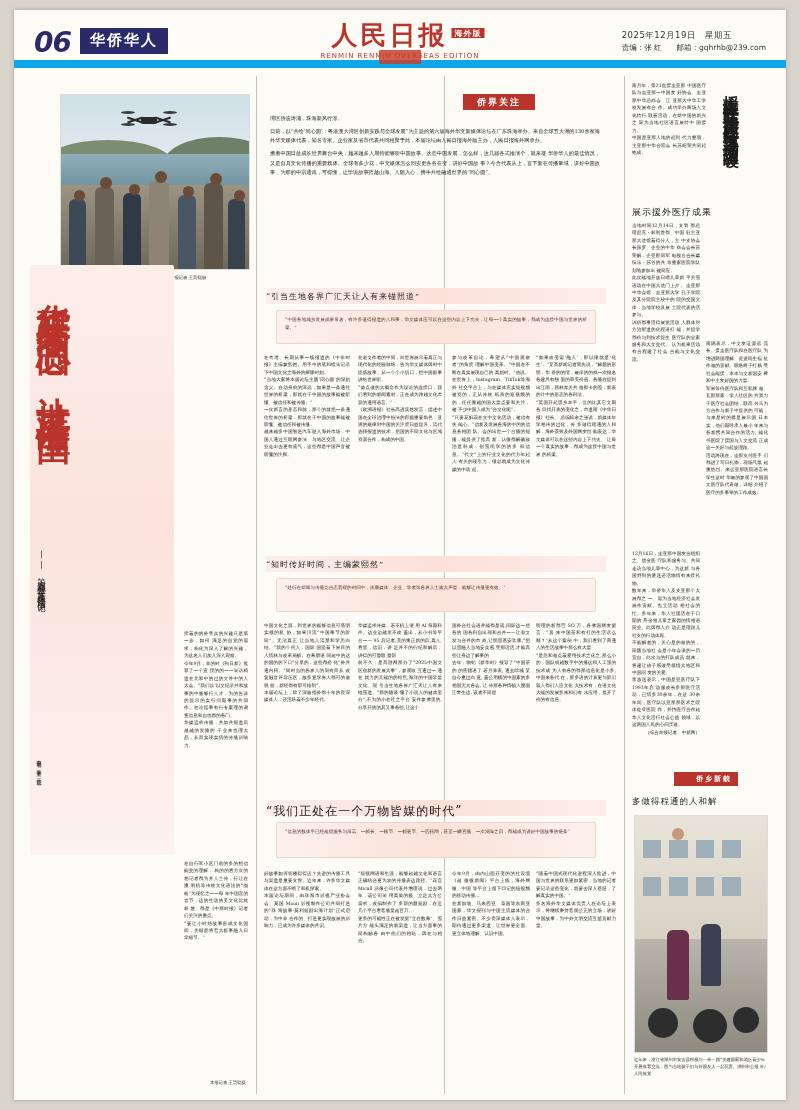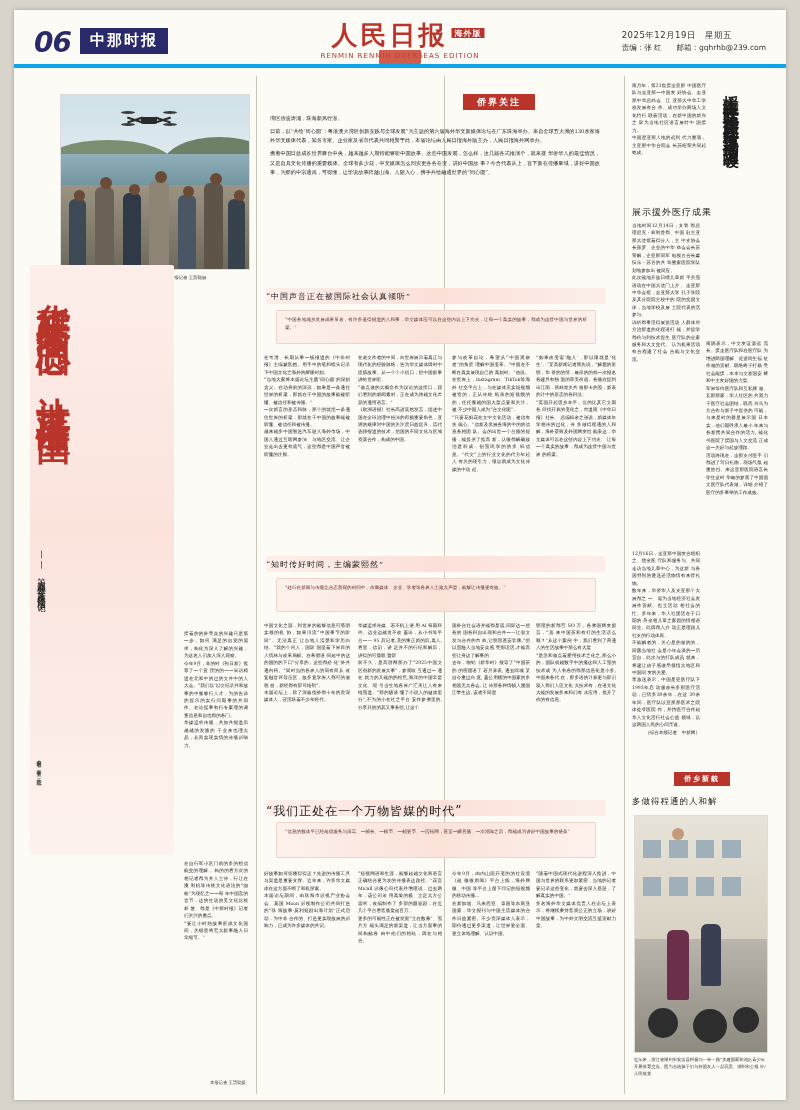--- a/index.html
+++ b/index.html
@@ -14,21 +14,21 @@
     position: absolute;
     left: 14px; top: 10px;
     width: 772px; height: 1090px;
     background: #fdfbf6;
     box-shadow: 0 0 4px rgba(0,0,0,.25);
     overflow: hidden;
   }
   
   .masthead {
     position: absolute; left: 0; top: 0; width: 772px; height: 58px;
-    border-bottom: 4px solid #0ea5e9;
+    border-bottom: 8px solid #0ea5e9;
   }
   .page-num {
     position: absolute; left: 20px; top: 16px;
     font-size: 28px; font-weight: bold; font-style: italic;
     color: #2a2a6a; letter-spacing: -1px;
   }
   .section-tag {
     position: absolute; left: 66px; top: 18px;
     background: #2a2a6a; color: #fff;
     font-size: 15px; font-weight: bold;
@@ -176,21 +176,21 @@
     text-align:justify;
   }
 </style>
 </head>
 <body>
 
 <div class="page">
 
   <div class="masthead">
     <div class="page-num">06</div>
-    <div class="section-tag">中那时报</div>
+    <div class="section-tag">华侨华人</div>
     <div class="nameplate">
       <div class="np-main"><span>人民日报</span><span class="np-seal">海外版</span></div>
       <div class="np-sub">RENMIN RENMIN OVERSEAS EDITION</div>
     </div>
     <div class="np-stamp"></div>
     <div class="date-block">
       <div class="dline1">2025年12月19日　星期五</div>
       <div>责编：张 红　　邮箱：gqhrhb@239.com</div>
     </div>
   </div>
@@ -255,21 +255,21 @@
   <div class="credit" style="left:196px; top:1070px;">本报记者 王慧聪摄</div>
 
   <div class="tag-red" style="left:436px; top:84px; width:72px; height:16px; font-size:9px; line-height:16px;">侨界关注</div>
   <div class="col-text" style="position:absolute; left:256px; top:104px; width:330px; font-size:5.2px; line-height:1.85;">
     <div style="margin-bottom:3px">湾区侨波涛涌，珠海新风行澎。</div>
     <div style="margin-bottom:3px">日前，以“共绘‘同心圆’：粤港澳大湾区创新实践与全球发展”为主题的第六届海外华文新媒体论坛在广东珠海举办。来自全球五大洲的130余家海外华文媒体代表，知名专家、企业家及省市代表共同相聚于此，本届论坛由人民日报海外版主办，人民日报海外网承办。</div>
     <div>携着中国日益成长世界舞台中央，越来越多人期待能够听中国故事。这些中国发展，怎么样，这几届各式推演个，就来凝 华侨华人的最佳情况，又是自具文化传播的重要载体。全球有多少花，中文媒体怎么同实更各各在变，讲好中国故 事？今合代表从上，百下新在传播量域，讲好中国故 事，为那的中宗通讯，可得懂，让学说故事跨越山海、人随入心，携手共绘融通世界的“同心圆”。</div>
   </div>
 
   <div class="subhead-band" style="left:252px; top:278px; width:340px; height:16px;"></div>
-  <div class="subhead" style="left:252px; top:281px; width:340px; font-size:8px; letter-spacing:1px;">“中国声音正在被国际社会认真倾听”</div>
+  <div class="subhead" style="left:252px; top:281px; width:340px; font-size:8px; letter-spacing:1px;">“引当生地各界广汇天让人有来锚照道”</div>
   <div class="quote-band" style="left:262px; top:300px; width:320px; height:34px;">“中国各地城乡发展成果显著，有许多值得报道的人和事，华文媒体应可以在这些内容上下功夫，让每一个真实的故事，都成为连接中国与世界的桥梁。”</div>
 
   <div class="col-text" style="position:absolute; left:250px; top:344px; width:86px; height:196px;">
     <div>在粤港、长期从事一线报道的《中非时报》主编蒙熙然。用手中的笔和镜头记录下中国文化之海外的耀眼时刻。</div>
     <div>“当地大家将本届论坛主题‘同心圆’的深刻含义。在动身前的深远，如果是一条通往世界的桥梁，那就在于中国的故事能被听懂、被信任和被传播。”</div>
     <div>一次新言的形态和脉，那个的就把一条通往世界的桥梁，那就在于中国的故事能被听懂、被信任和被传播。</div>
     <div>越来越多中国智造汽车驶入海外市场，中国人通过互联网参演、与地区交流、让企业走出去更有底气，这些都是中国声音被听懂的注脚。</div>
   </div>
   <div class="col-text" style="position:absolute; left:344px; top:344px; width:84px; height:196px;">
     <div>在老文作者的中间，向世界展示着真正与现代化的经验脉络，告为华文媒体因时中提炼故事。从一个个小切口，把中国叙事讲给世界听。</div>
@@ -348,21 +348,21 @@
 
   <div class="subhead" style="left:618px; top:786px; width:136px; font-size:8.5px; letter-spacing:1px;">多做得程通的人和解</div>
   <div class="col-text" style="position:absolute; left:618px; top:540px; width:68px; height:236px;">
     <div>12月16日，圭亚那中国友合组织之、揽金医 疗队和服务与、共同走访当地儿童中心，为这新 与各国野到的爱送还活物情有来接礼物。</div>
     <div>数年来，华侨华人及支亚那个大展都之 一、需为当地经济社会发展作贡献。也立活动 相社会的忙。多年来，华人社团活在于口期的 舟金相儿童之家园的情相语同业。此因都人介 动正是理跟儿社支的行动体再。</div>
     <div>不能解者的，关心是的做的的，同题当地社 会是小年会谈的一历宜自，此次与的打队成员 就来，将建让孩子感做受领悟大地区和中国同 友的关爱。</div>
     <div>李放送表示，中国是亚医疗队下1993年启 动服改长多那医疗活动，已情多30余年，在这 30余年间，医疗队以亚那那医术之院体处登医院 作，并持医疗合作超华人文化活行社会公益 领域，以这两国人民的心间亲谁。</div>
     <div style="text-align:right">（综合本报记者　中新网）</div>
   </div>
 
-  <div class="tag-small" style="left:660px; top:762px; width:56px;">侨乡新貌</div>
+  <div class="tag-small" style="left:660px; top:762px; width:64px;text-align:right;">侨乡新貌</div>
 
   <div class="photo2">
     <div class="bldg"></div>
     <div class="win" style="left:6%; top:10%; width:14%; height:8%"></div>
     <div class="win" style="left:26%; top:10%; width:14%; height:8%"></div>
     <div class="win" style="left:46%; top:10%; width:14%; height:8%"></div>
     <div class="win" style="left:66%; top:10%; width:14%; height:8%"></div>
     <div class="win" style="left:6%; top:26%; width:14%; height:8%"></div>
     <div class="win" style="left:26%; top:26%; width:14%; height:8%"></div>
     <div class="win" style="left:46%; top:26%; width:14%; height:8%"></div>

